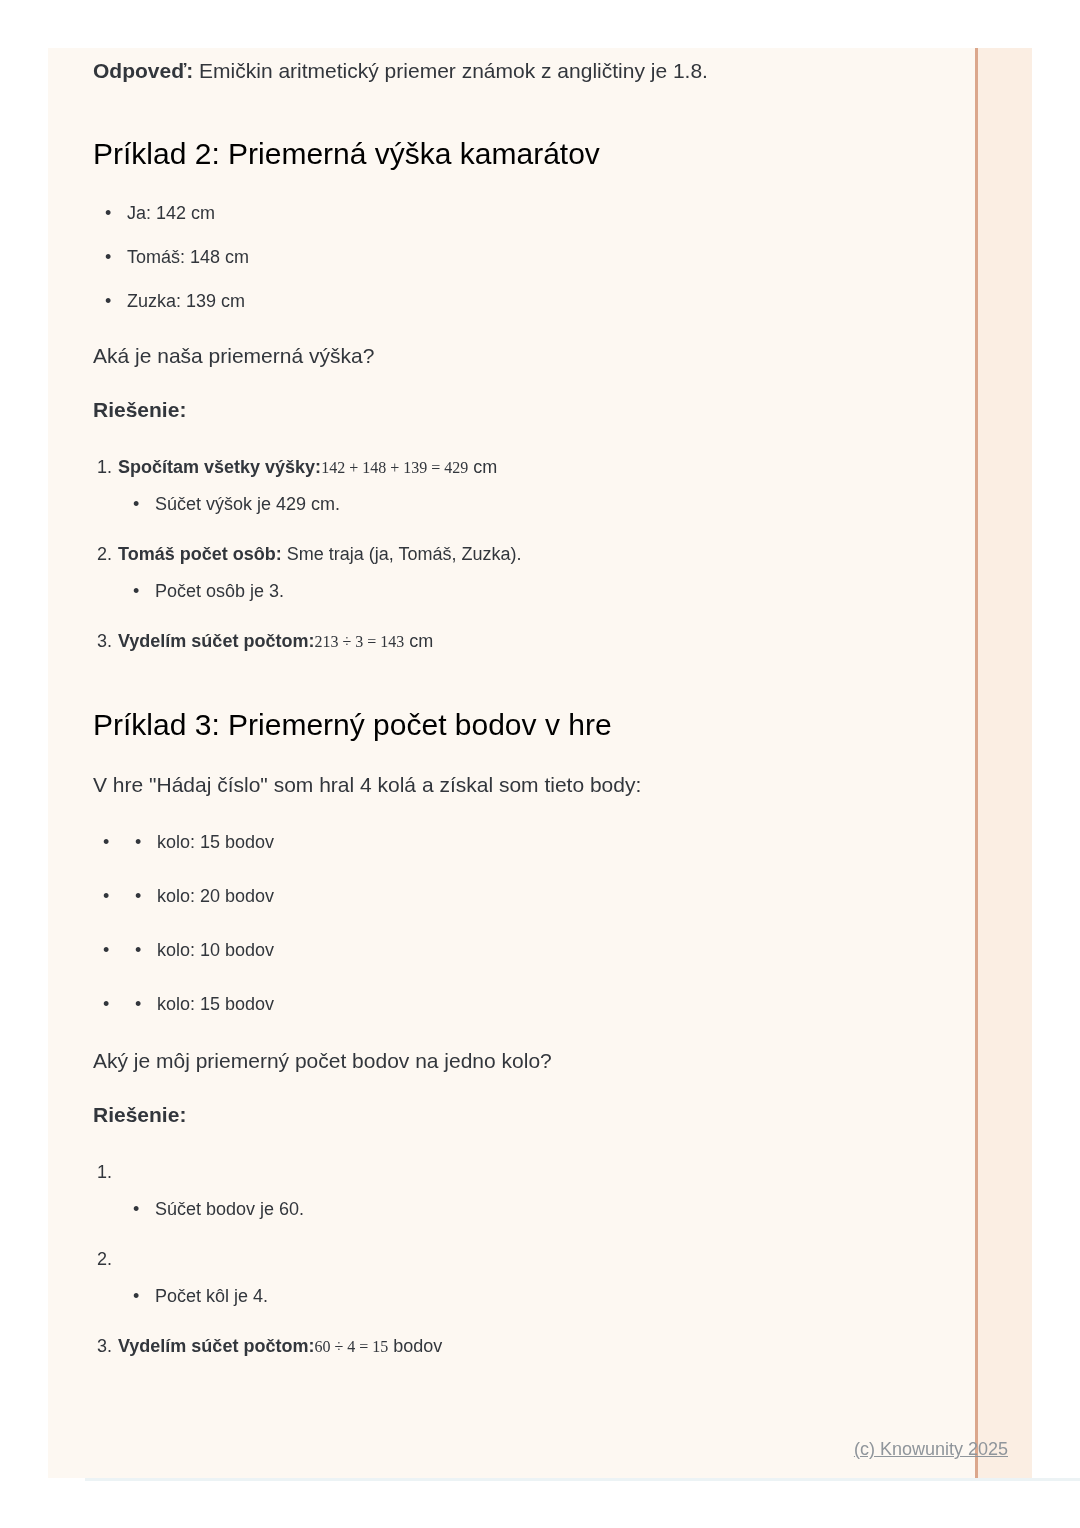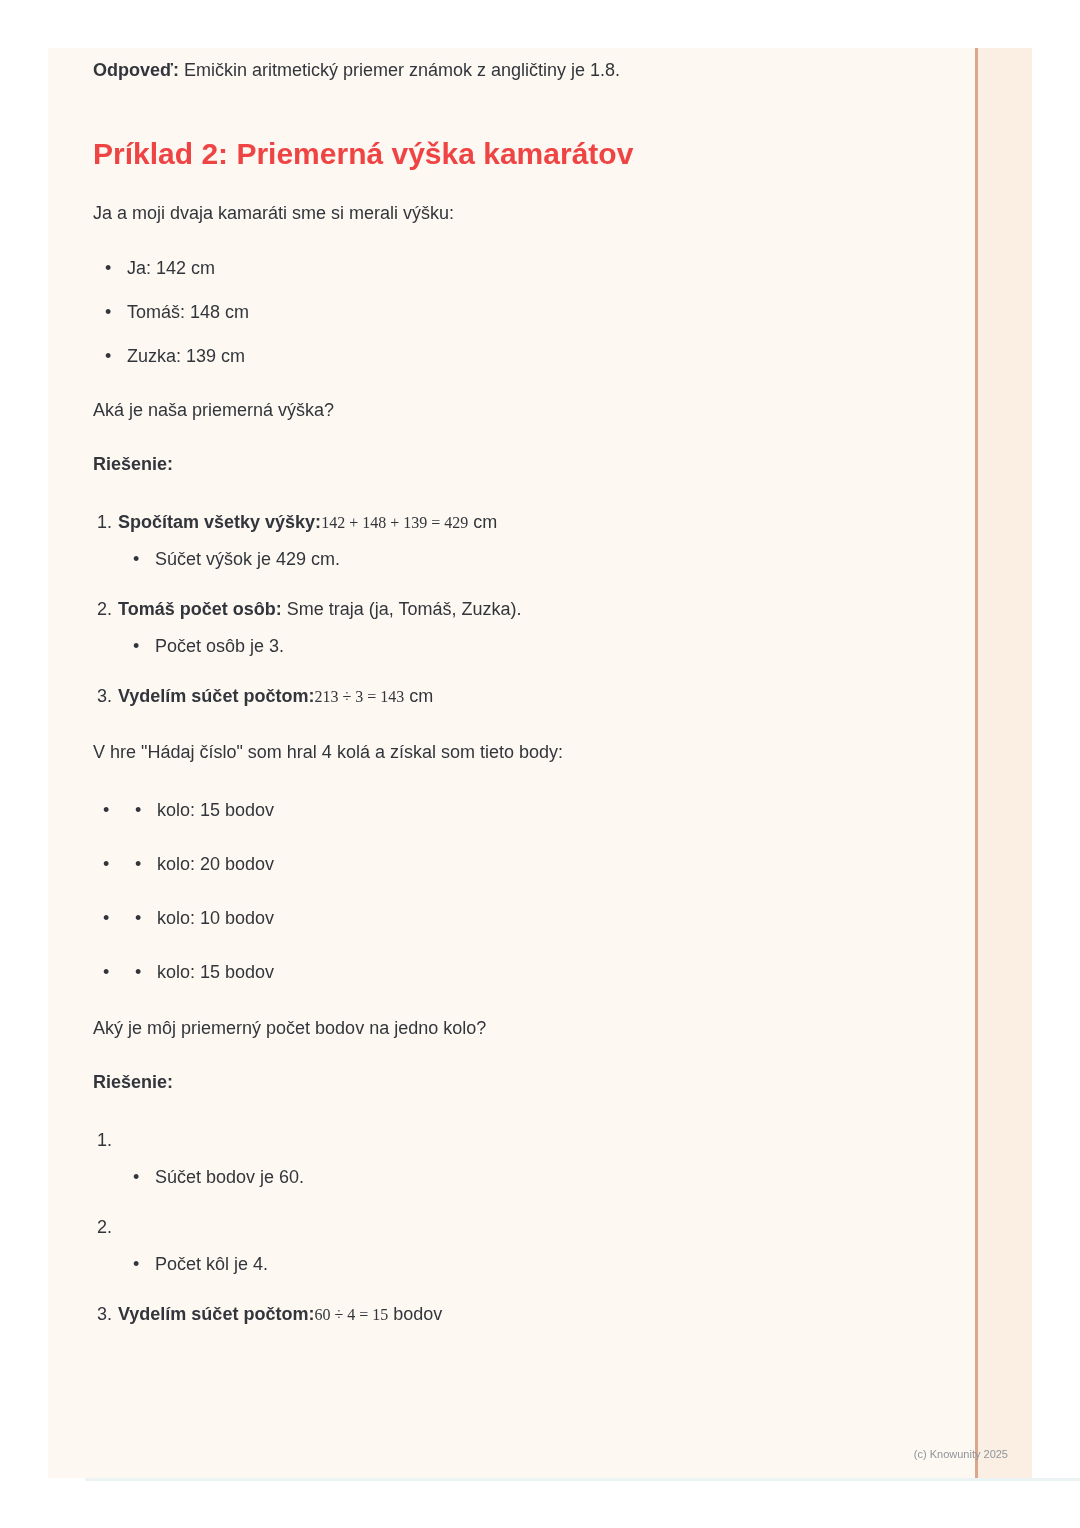--- a/index.html
+++ b/index.html
@@ -24,31 +24,31 @@
     background: #fbeee3;
     border-left: 3px solid #dba78c;
     box-sizing: border-box;
   }
   .content {
     position: relative;
     padding: 9px 0 0 45px;
     width: 870px;
   }
   .para {
-    font-size: 18px;
+    font-size: 21px;
     line-height: 27px;
     margin: 27px 0;
   }
   .para.first { margin-top: 0; }
   b, .bold { font-weight: 700; }
   h2.example-heading {
     font-size: 30px;
     line-height: 36px;
-    font-weight: 700;
-    color: #ef4444;
+    font-weight: 400;
+    color: #000000;
     margin: 52px 0 28px 0;
   }
   
   ul.simple-list, ul.double-list, ol.steps-list, ul.note-list {
     list-style: none; margin: 0; padding: 0;
   }
   ul.simple-list { margin: 28px 0 27px; }
   ul.simple-list li { display: flex; font-size: 18px; line-height: 27px; }
   ul.simple-list li + li { margin-top: 17px; }
   .m1 { margin-left: 12px; width: 22px; flex: none; }
@@ -68,44 +68,44 @@
   .math {
     font-family: "Liberation Serif", serif;
     font-size: 16px;
   }
   ul.note-list { margin-top: 10px; }
   ul.note-list li { display: flex; font-size: 18px; line-height: 27px; }
   .nm1 { margin-left: 40px; width: 22px; flex: none; }
   .watermark {
     position: absolute;
     right: 24px; bottom: 18px;
-    font-size: 11px;
+    font-size: 18px;
     color: #8f959b;
     z-index: 2;
+    text-decoration: underline;
   }
   .page-bottom-line {
     position: absolute;
     left: 85px; top: 1478px; right: 0;
     height: 3px;
     background: #ecf3f5;
   }
 </style>
 </head>
 <body>
 
 <div class="page">
   <div class="accent-strip"></div>
 
   <div class="content">
 
     <p class="para first"><b>Odpoveď:</b><span> Emičkin aritmetický priemer známok z angličtiny je 1.8.</span></p>
 
     <h2 class="example-heading">Príklad 2: Priemerná výška kamarátov</h2>
 
-    <p class="para">Ja a moji dvaja kamaráti sme si merali výšku:</p>
 
     <ul class="simple-list">
       <li>
           <span class="m1">•</span>
           <span>Ja: 142 cm</span>
         </li>
       <li>
           <span class="m1">•</span>
           <span>Tomáš: 148 cm</span>
         </li>
@@ -146,20 +146,21 @@
       </li>
       <li>
         <div class="step-line">
             <span class="step-num">3.</span>
             <span class="step-text"><b>Vydelím súčet počtom:</b><span class="math">213 ÷ 3 = 143</span><span> cm</span></span>
           </div>
       </li>
     </ol>
 
 
+    <h2 class="example-heading">Príklad 3: Priemerný počet bodov v hre</h2>
 
     <p class="para">V hre "Hádaj číslo" som hral 4 kolá a získal som tieto body:</p>
 
     <ul class="double-list">
       <li>
           <span class="d1">•</span>
           <span class="d2">•</span>
           <span>kolo: 15 bodov</span>
         </li>
       <li>

